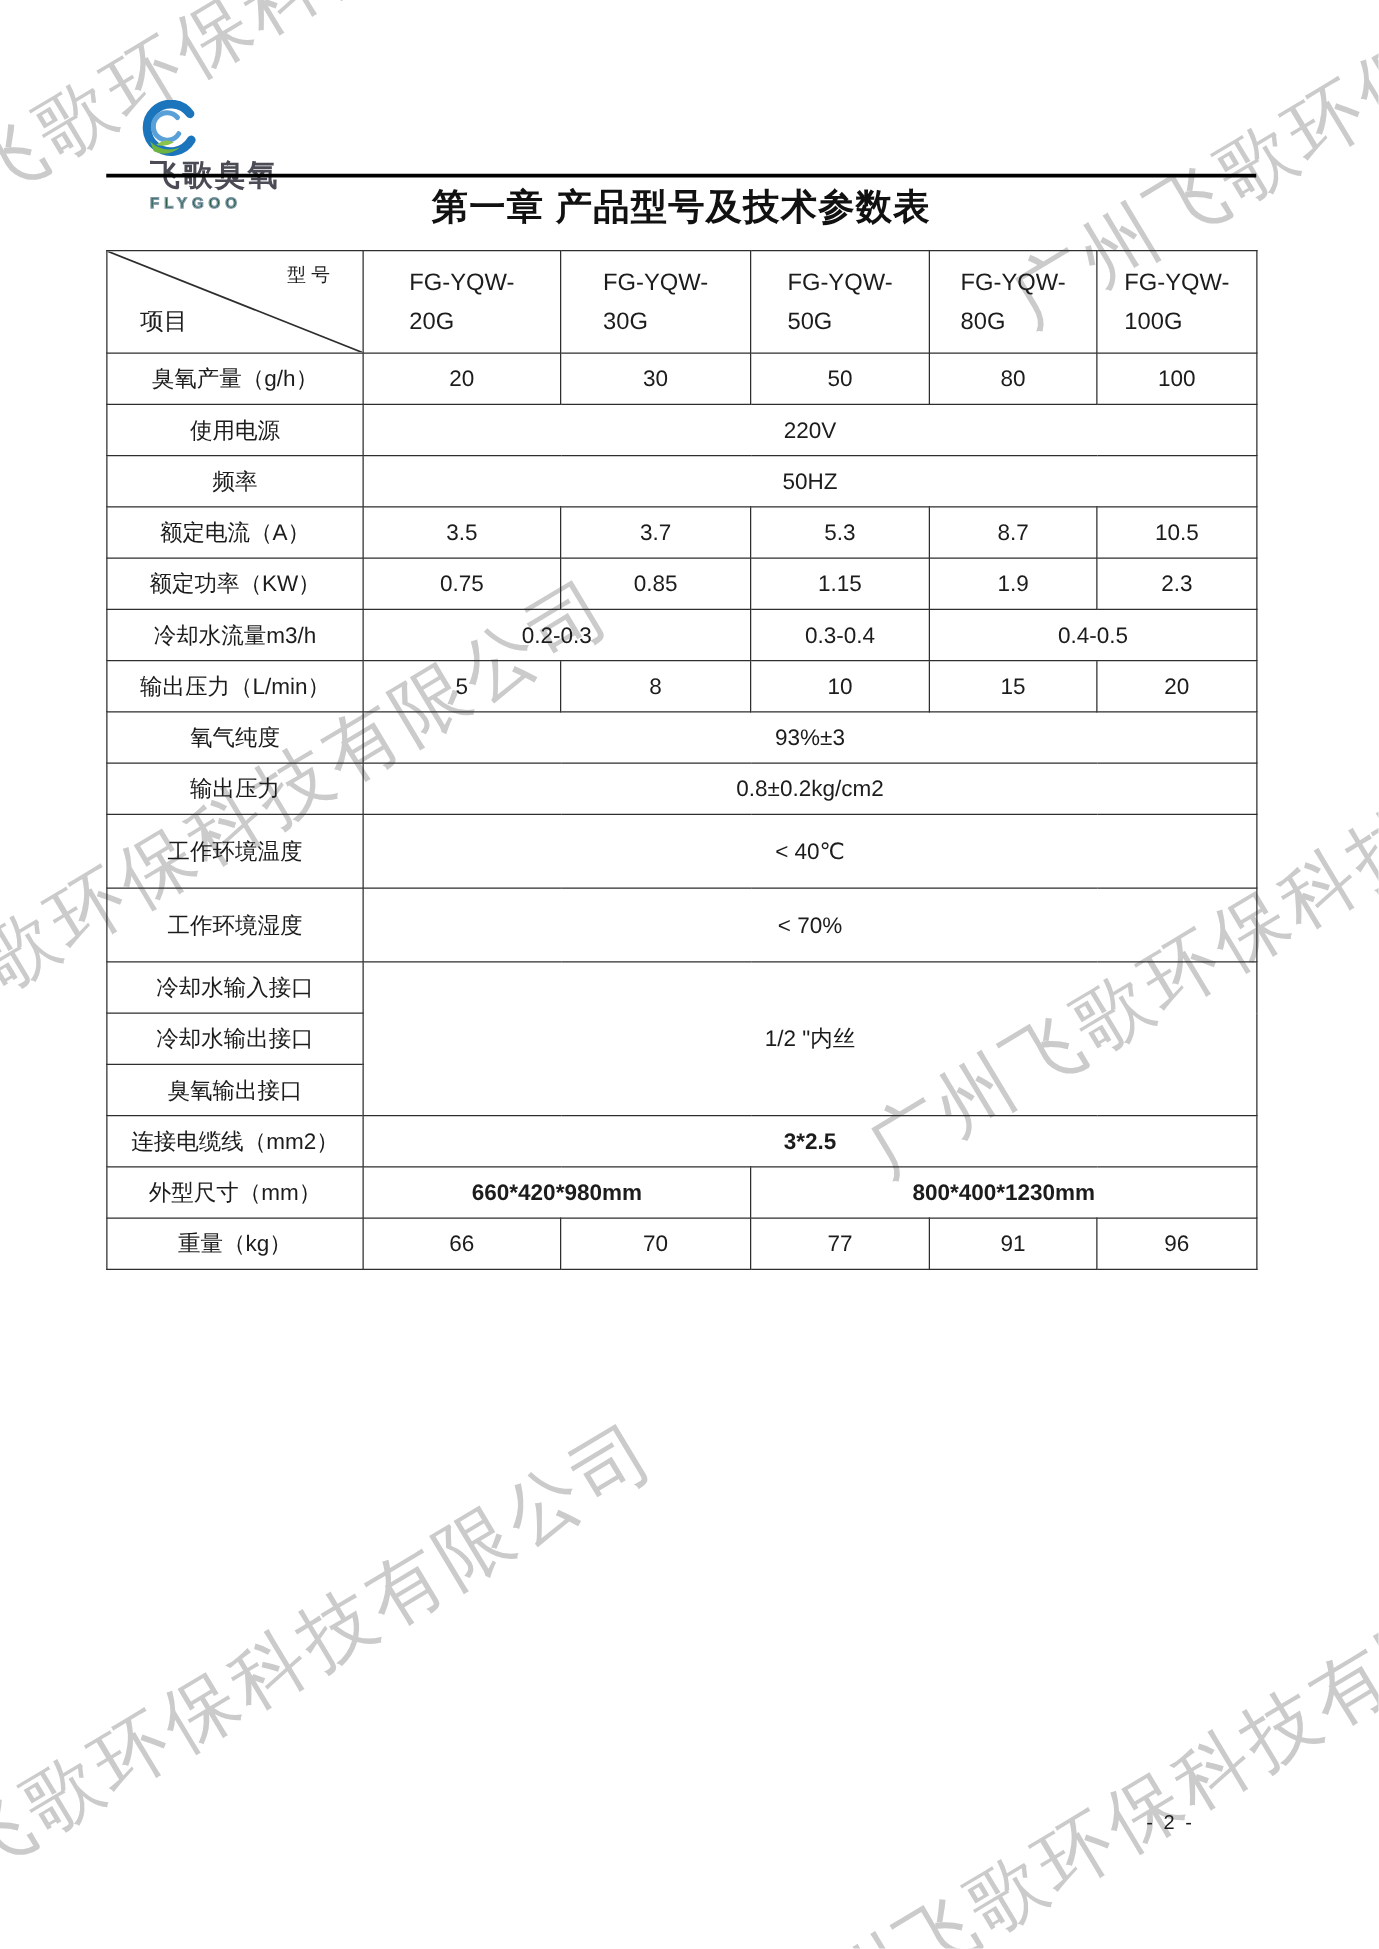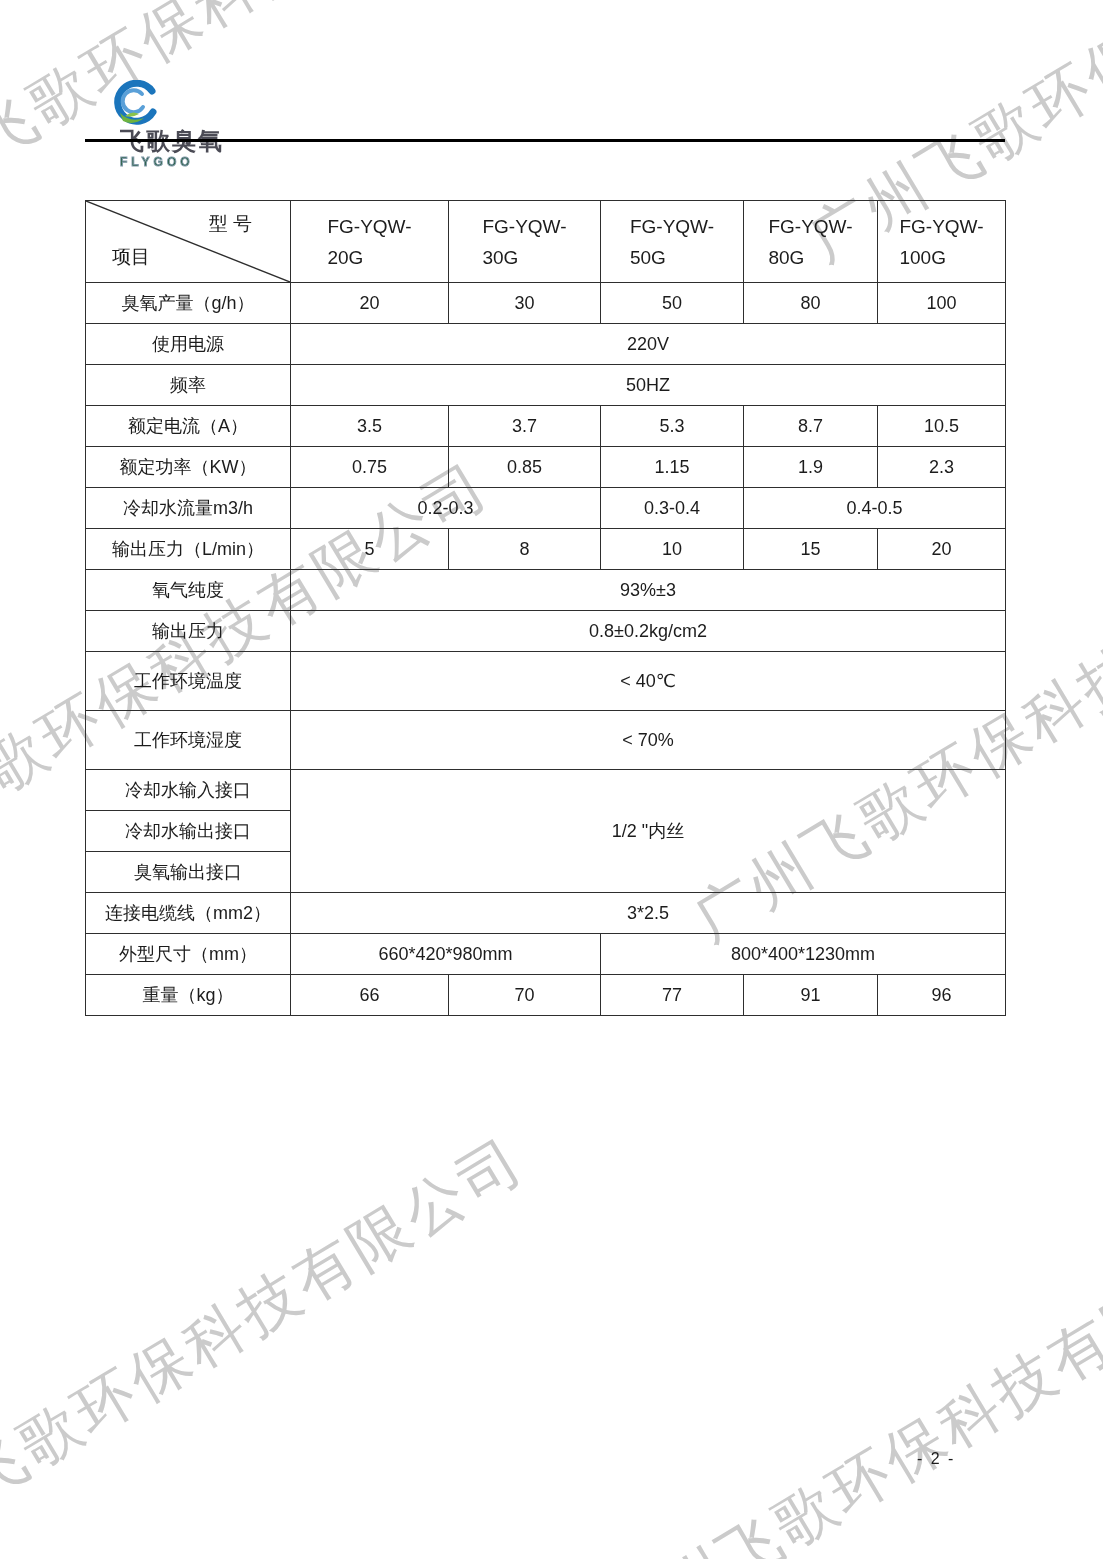--- a/index.html
+++ b/index.html
@@ -66,25 +66,25 @@
     border:1px solid #2e2e2e;
     font-size:18px;color:#1c1c1c;
     text-align:center;vertical-align:middle;
     padding:0;overflow:hidden;
   }
   tr.r-head{height:82px;}
   tr.r{height:41px;}
   tr.r-tall{height:59px;}
   .corner-cell{position:relative;}
   .corner-svg{position:absolute;inset:0;width:100%;height:100%;}
-  .corner-tr{position:absolute;top:10px;right:38px;font-size:19px;}
+  .corner-tr{position:absolute;top:10px;right:26px;font-size:15px;}
   .corner-bl{position:absolute;bottom:12px;left:26px;font-size:19px;margin-top:28px;}
   .model-block{display:inline-block;text-align:left;font-size:19px;line-height:31px;}
   .model-line{display:block;}
-  td.left{text-align:left;padding-left:14px;}
+  td.left{text-align:left;padding-left:14px;font-weight:bold;}
   td.vtop{vertical-align:top;padding-top:9px;}
   
   .page-num{position:absolute;left:917px;top:1450px;font-size:16px;color:#1c1c1c;letter-spacing:2px;}
 </style>
 </head>
 <body>
 
 <div class="page">
 
   <div class="wm-layer">
@@ -106,20 +106,21 @@
         <path d="M13 36 Q20 30 27 34 Q20 38 13 36 Z" fill="#8bc34a"></path>
       </svg>
       <div class="logo-text">
         <div class="logo-cn">飞歌臭氧</div>
         <div class="logo-en">FLYGOO</div>
       </div>
     </div>
 
     <div class="head-rule"></div>
 
+    <div class="doc-title">第一章 产品型号及技术参数表</div>
 
     <table class="spec">
       <colgroup>
         <col style="width:205px">
           <col style="width:158px">
           <col style="width:152px">
         <col style="width:143px">
           <col style="width:134px">
           <col style="width:128px">
       </colgroup>

